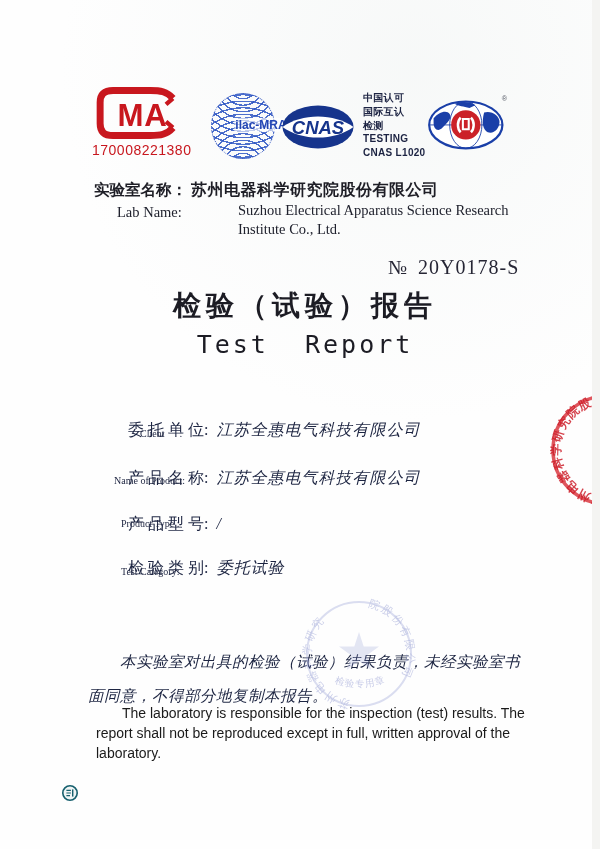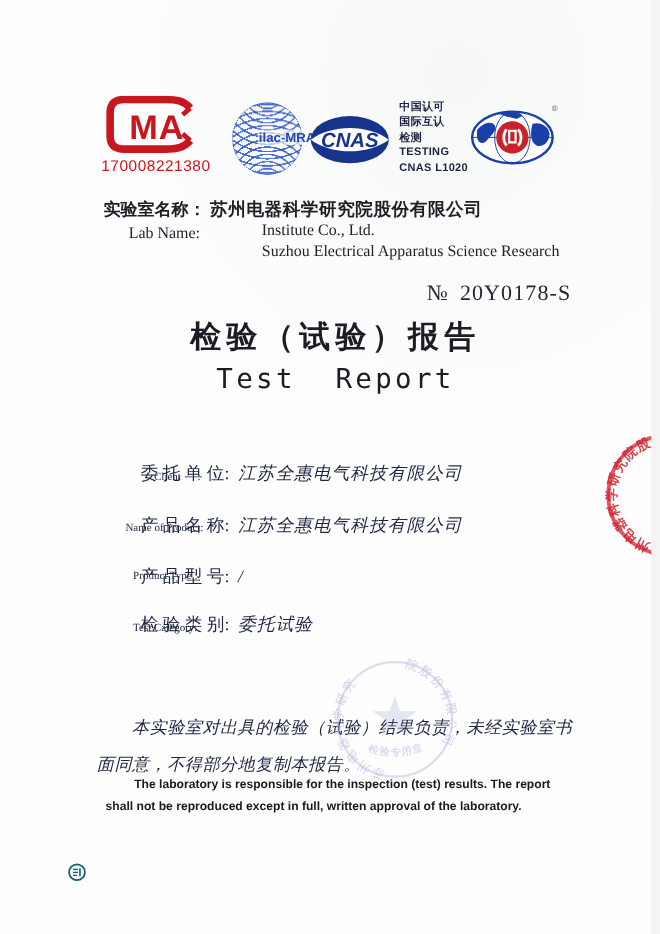--- a/index.html
+++ b/index.html
@@ -72,21 +72,21 @@
 
   
   .disc-zh{
     left:88px;top:645px;width:436px;
     font-size:15.5px;line-height:34px;letter-spacing:.5px;
     text-indent:32px;font-style:italic;color:#1d2542;
   }
   .disc-en{
     left:96px;top:703px;width:432px;
     font-family:"Liberation Sans", sans-serif;
-    font-size:11px;line-height:20px;text-indent:26px;color:#1a1a1a;font-weight:bold;
+    font-size:14px;line-height:20px;text-indent:26px;color:#1a1a1a;
   }
 
   
   .stamp-red{left:541px;top:385px;width:132px;height:132px;}
   .stamp-faint{left:299px;top:594px;width:120px;height:120px;opacity:.5;}
   .page-mark{left:61px;top:784px;width:18px;height:18px;}
 </style>
 </head>
 <body>
 
@@ -129,22 +129,22 @@
     <path d="M60 34 C 65 39 65 49 60 54" stroke="#ffffff" stroke-width="3.4" fill="none"></path>
     <path d="M49 36 h 8 v 14 h -8 z" fill="none" stroke="#ffffff" stroke-width="2.8"></path>
     <text x="102" y="11" font-size="10" fill="#555a66" font-family="Liberation Sans, sans-serif">®</text>
   </svg>
 
   <div class="abs lab-row">
     <span class="lab-label-zh">实验室名称：</span><span class="lab-name-zh">苏州电器科学研究院股份有限公司</span>
   </div>
   <div class="abs lab-label-en">Lab Name:</div>
   <div class="abs lab-name-en">
+    <div>Suzhou Electrical Apparatus Science Research</div>
     <div>Institute Co., Ltd.</div>
-    <div>Suzhou Electrical Apparatus Science Research</div>
   </div>
 
   <div class="abs report-no">
     <span>№</span><b>20Y0178-S</b>
   </div>
 
   <div class="abs title-zh">检验（试验）报告</div>
   <div class="abs title-en">Test  Report</div>
 
   <div class="abs f-zh" style="left:112px;top:402px">

